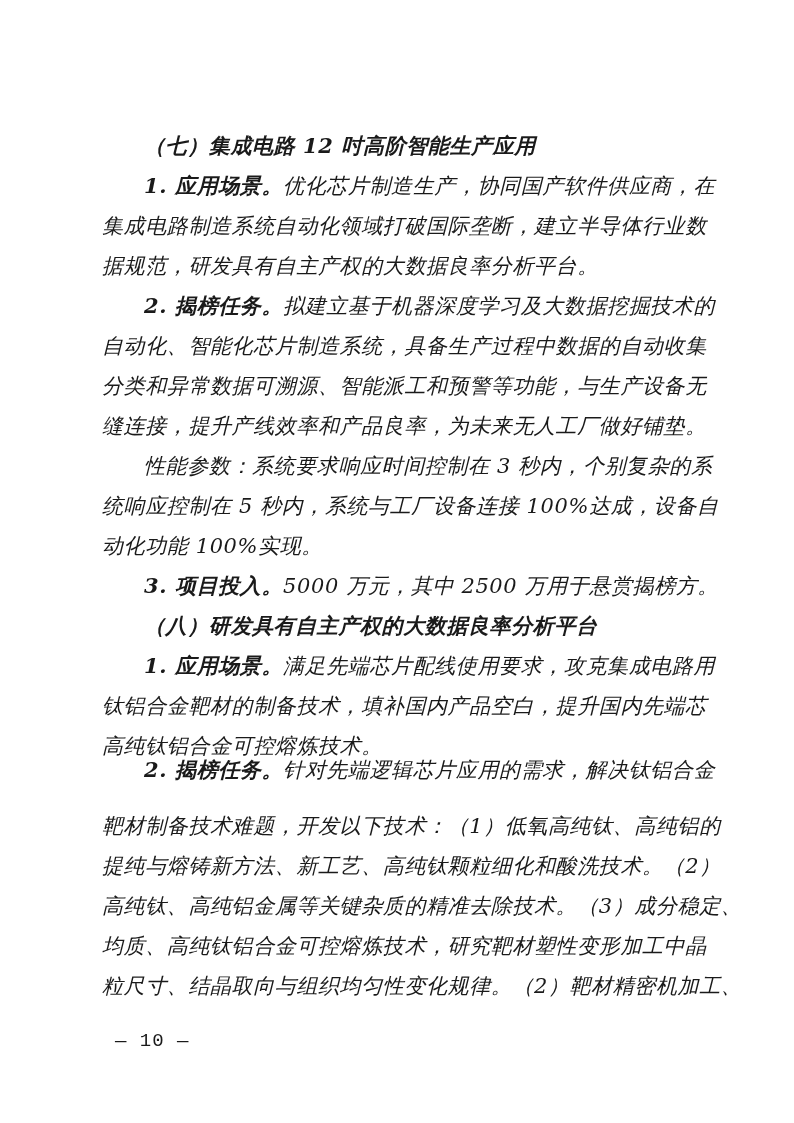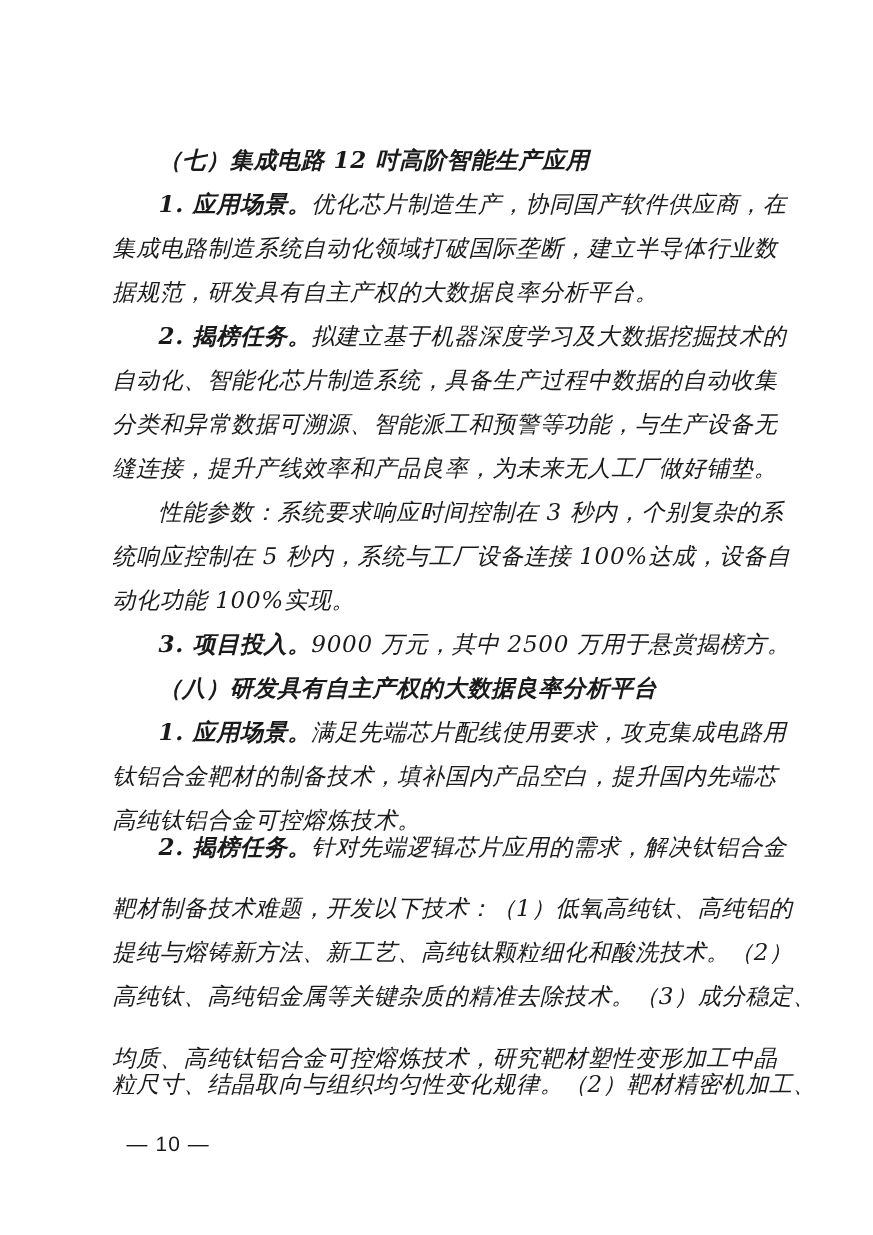--- a/index.html
+++ b/index.html
@@ -7,21 +7,21 @@
            font-family: "DejaVu Serif", "Liberation Serif", serif; color: #1a1a1a; }
     .page { position: absolute; left: 102px; top: 0; width: 592px; }
     .line { position: absolute; left: 0; width: 592px; height: 40px; line-height: 40px;
             font-size: 21px; white-space: nowrap; text-align: justify; text-align-last: justify;
             letter-spacing: 0.6px; font-style: italic; }
     .line.last { text-align-last: left; }
     .line.indent { padding-left: 42px; width: 550px; }
     .heading { font-weight: bold; text-align-last: left; }
     .bold { font-weight: bold; }
     .footer { position: absolute; left: 115px; top: 1030px; font-size: 19px;
-              font-family: Liberation Sans, sans-serif; letter-spacing: 1px; }
+              font-family: Liberation Mono, monospace; letter-spacing: 1px; }
   </style>
 </head>
 <body>
 
 <div class="page">
 
   <div class="line heading indent" style="top:126px;">（七）集成电路 12 吋高阶智能生产应用</div>
 
   <div class="line indent" style="top:166px;"><span class="bold">1. 应用场景。</span><span>优化芯片制造生产，协同国产软件供应商，在</span></div>
   <div class="line" style="top:206px;">集成电路制造系统自动化领域打破国际垄断，建立半导体行业数</div>
@@ -29,29 +29,29 @@
 
   <div class="line indent" style="top:286px;"><span class="bold">2. 揭榜任务。</span><span>拟建立基于机器深度学习及大数据挖掘技术的</span></div>
   <div class="line" style="top:326px;">自动化、智能化芯片制造系统，具备生产过程中数据的自动收集</div>
   <div class="line" style="top:366px;">分类和异常数据可溯源、智能派工和预警等功能，与生产设备无</div>
   <div class="line last" style="top:406px;">缝连接，提升产线效率和产品良率，为未来无人工厂做好铺垫。</div>
 
   <div class="line indent" style="top:446px;">性能参数：系统要求响应时间控制在 3 秒内，个别复杂的系</div>
   <div class="line" style="top:486px;">统响应控制在 5 秒内，系统与工厂设备连接 100%达成，设备自</div>
   <div class="line last" style="top:526px;">动化功能 100%实现。</div>
 
-  <div class="line indent last" style="top:566px;"><span class="bold">3. 项目投入。</span><span>9000 万元，其中 2500 万用于悬赏揭榜方。</span></div>
+  <div class="line indent last" style="top:566px;"><span class="bold">3. 项目投入。</span><span>5000 万元，其中 2500 万用于悬赏揭榜方。</span></div>
 
   <div class="line heading indent" style="top:606px;">（八）研发具有自主产权的大数据良率分析平台</div>
 
   <div class="line indent" style="top:646px;"><span class="bold">1. 应用场景。</span><span>满足先端芯片配线使用要求，攻克集成电路用</span></div>
   <div class="line" style="top:686px;">钛铝合金靶材的制备技术，填补国内产品空白，提升国内先端芯</div>
   <div class="line last" style="top:726px;">高纯钛铝合金可控熔炼技术。</div>
 
   <div class="line indent" style="top:750px;"><span class="bold">2. 揭榜任务。</span><span>针对先端逻辑芯片应用的需求，解决钛铝合金</span></div>
   <div class="line" style="top:806px;">靶材制备技术难题，开发以下技术：（1）低氧高纯钛、高纯铝的</div>
   <div class="line" style="top:846px;">提纯与熔铸新方法、新工艺、高纯钛颗粒细化和酸洗技术。（2）</div>
   <div class="line" style="top:886px;">高纯钛、高纯铝金属等关键杂质的精准去除技术。（3）成分稳定、</div>
-  <div class="line" style="top:926px;margin-top:16px;">均质、高纯钛铝合金可控熔炼技术，研究靶材塑性变形加工中晶</div>
+  <div class="line" style="top:926px;">均质、高纯钛铝合金可控熔炼技术，研究靶材塑性变形加工中晶</div>
   <div class="line" style="top:966px;">粒尺寸、结晶取向与组织均匀性变化规律。（2）靶材精密机加工、</div>
 </div>
 
 <div class="footer">— 10 —</div>
 
 </body></html>

